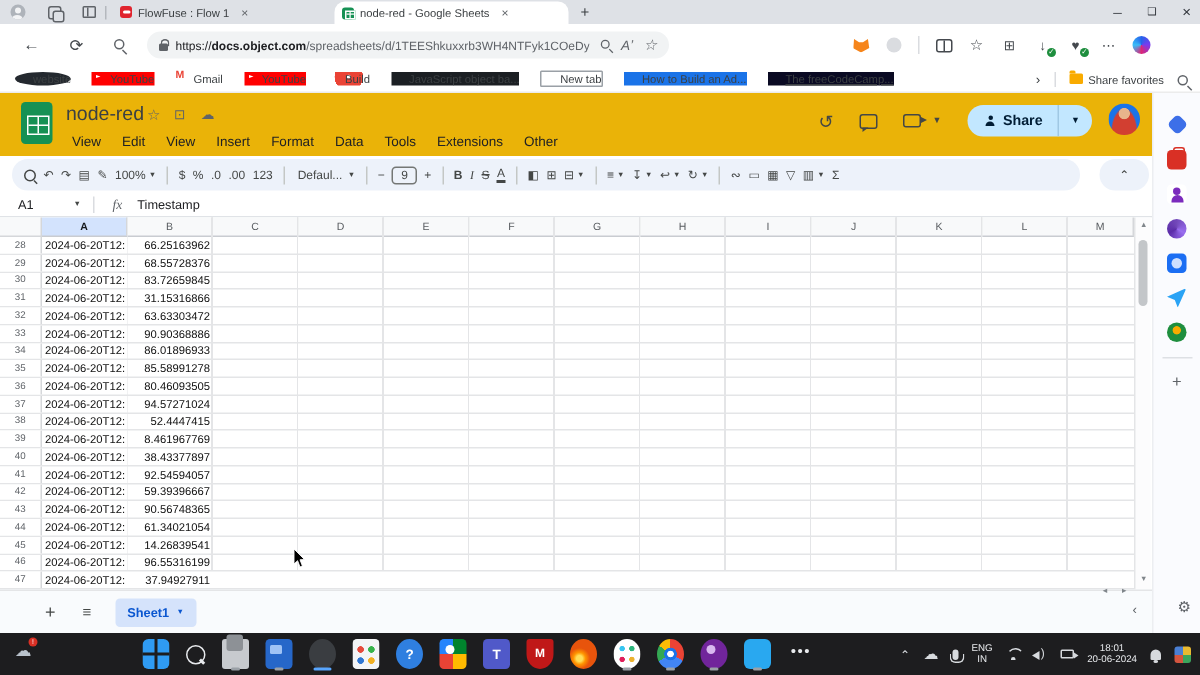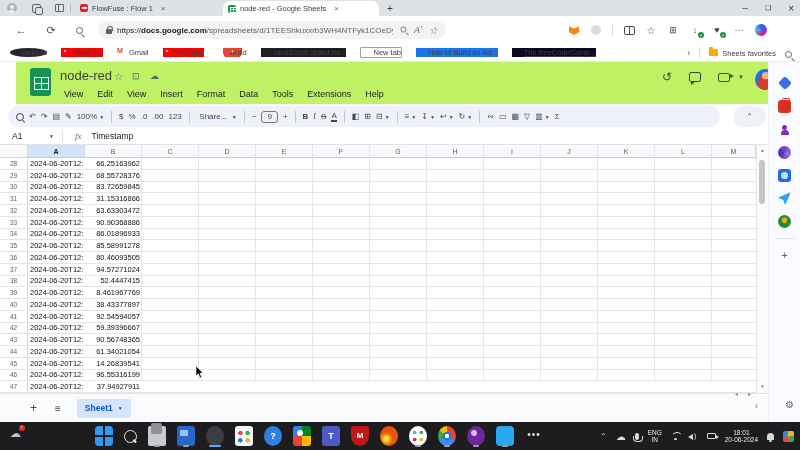--- a/index.html
+++ b/index.html
@@ -64,21 +64,21 @@
   .ic-maps { background:radial-gradient(circle at 50% 35%, #fff 1px, #ea4335 1.6px 60%, transparent 61%); }
   .ic-js { background:#1b1f23; }
   .ic-page { background:#fff; border:1px solid #9aa0a6; border-radius:1px; }
   .ic-blue { background:#1a73e8; }
   .ic-fcc { background:#0a0a23;text-decoration:underline; }
   .ic-folder { width:9px; height:7px; background:#f9ab00; border-radius:1px; position:relative; }
   .ic-folder::before { content:""; position:absolute; left:0; top:-1.5px; width:4px; height:1.5px; background:#f9ab00; border-radius:1px 1px 0 0; }
   #bookbar-right { position:absolute; right:8px; top:44px; height:18px; display:flex; align-items:center; gap:9px; color:#3c4043; }
 
   
-  #gheader { position:absolute; left:16px; top:62px; width:768px; height:42px; background:#bef264; }
+  #gheader { position:absolute; left:0; top:62px; width:768px; height:42px; background:#eab308; }
   #sheets-logo { position:absolute; left:14px; top:6px; width:21px; height:28px; background:#169154; border-radius:3px; }
   #sheets-logo::before { content:""; position:absolute; left:4px; top:9px; width:13px; height:11px;
      background:linear-gradient(#fff,#fff) 0 4.5px/13px 1px no-repeat, linear-gradient(#fff,#fff) 6px 0/1px 11px no-repeat;
      border:1px solid #fff; }
   #doc-title { position:absolute; left:44px; top:6px; font-size:13px; color:#3c4043; }
   .title-ic { position:absolute; top:9px; color:#5f6368; font-size:9px; }
   #menubar { position:absolute; left:41px; top:25px; display:flex; }
   .menu-item { font-size:9px; color:#202124; padding:2px 7px; border-radius:8px; }
   #gheader-right { position:absolute; right:40px; top:8px; display:flex; align-items:center; gap:17px; }
   .hdr-ic { color:#444746; font-size:11px; }
@@ -250,21 +250,21 @@
     <span style="font-size:10px;">×</span>
   </div>
 </div>
 
 <div id="navbar">
   <span class="nav-ic" style="margin-left:10px;">←</span>
   <span class="nav-ic" style="margin-left:8px;">⟳</span>
   <span class="nav-ic" style="margin-left:6px;"><span class="mag"></span></span>
   <div id="addressbar">
     <span class="lock"></span>
-    <span id="url"><span class="scheme">https://</span><b>docs.google.com</b><span>/spreadsheets/d/1TEEShkuxxrb3WH4NTFyk1COeDyWpgX1w6H...</span></span>
+    <span id="url"><span class="scheme">https://</span><b>docs.object.com</b><span>/spreadsheets/d/1TEEShkuxxrb3WH4NTFyk1COeDyWpgX1w6H...</span></span>
     <span class="abar-ic"><span class="mag" style="transform:scale(.85);"></span></span>
     <span class="abar-ic" style="font-size:9px;">Aʼ</span>
     <span class="abar-ic" style="font-size:10px;">☆</span>
   </div>
 </div>
 <div id="ext-icons">
   <span class="ext">
       <span class="fox"></span>
     </span>
   <span class="ext">
@@ -321,50 +321,57 @@
     <span class="bm ic-fcc">
       <span class="bm-ic"></span>
       <span>The freeCodeCamp...</span>
     </span>
   </div>
 <div id="bookbar-right">
   <span style="font-size:9px;">›</span>
   <span style="width:1px;height:10px;background:#dadce0;"></span>
   <span class="bm" style="margin:0;">
       <span class="bm-ic ic-folder"></span>
-      <span>Sheets favorites</span>
+      <span>Share favorites</span>
     </span>
   <span><span class="mag"></span></span>
 </div>
 
 <div id="gheader">
   <div id="sheets-logo"></div>
   <div id="doc-title">node-red</div>
   <span class="title-ic" style="left:98px;font-size:10px;">☆</span>
   <span class="title-ic" style="left:116px;">⊡</span>
   <span class="title-ic" style="left:134px;">☁</span>
   <div id="menubar">
 
   <span class="menu-item">View</span>
       <span class="menu-item">Edit</span>
       <span class="menu-item">View</span>
       <span class="menu-item">Insert</span>
       <span class="menu-item">Format</span>
       <span class="menu-item">Data</span>
       <span class="menu-item">Tools</span>
       <span class="menu-item">Extensions</span>
-      <span class="menu-item">Help</span>
+      <span class="menu-item">Other</span>
     </div>
   <div id="gheader-right">
     <span class="hdr-ic hist-ic">↺</span>
     <span class="cmt-ic"></span>
     <span style="display:flex;align-items:center;">
         <span class="cam-ic"></span>
         <span class="dd-car" style="margin-left:8px;">▼</span>
       </span>
+    <div id="share-btn">
+      <span id="share-main">
+          <span class="mini-person"></span>
+          <span>Share</span>
+        </span>
+      <span id="share-dd">▼</span>
+    </div>
   </div>
   <div id="user-avatar"></div>
 </div>
 
 <div id="gtoolbar">
   <div id="tb-pill">
 
   <span class="tbi magi">
         <span class="g"></span>
       </span>
@@ -399,21 +406,21 @@
       <span class="tbi">
         <span class="g">.00</span>
       </span>
       <span class="tbi">
         <span class="g">123</span>
       </span>
       <span class="tbi sep">
         <span class="g"></span>
       </span>
       <span class="tbi fontdd">
-        <span class="g">Share...</span>
+        <span class="g">Defaul...</span>
         <span class="dd">▼</span>
       </span>
       <span class="tbi sep">
         <span class="g"></span>
       </span>
       <span class="tbi">
         <span class="g">−</span>
       </span>
       <span class="tbi numbox">
         <span class="g">9</span>

